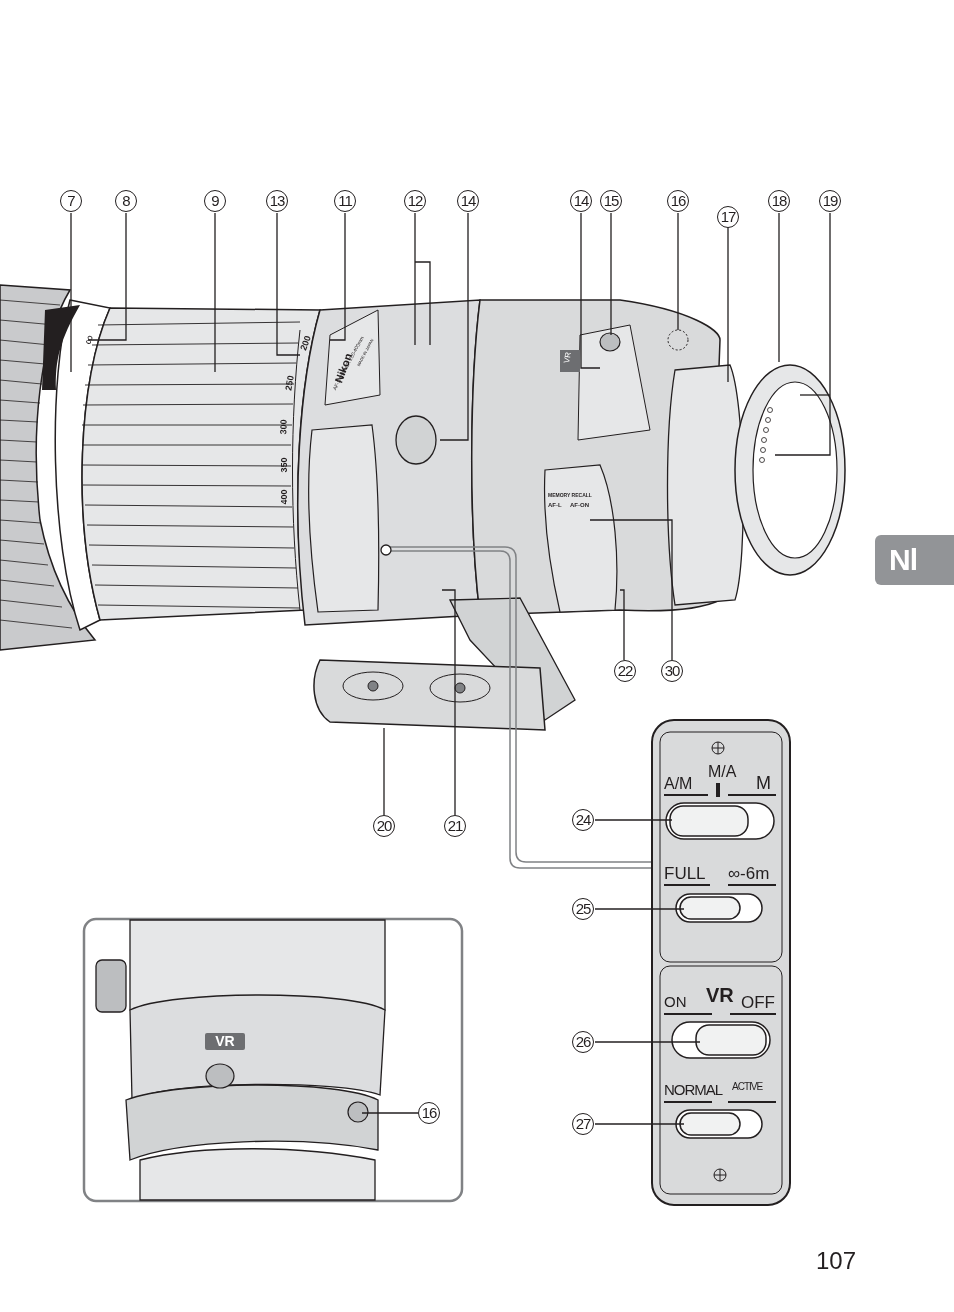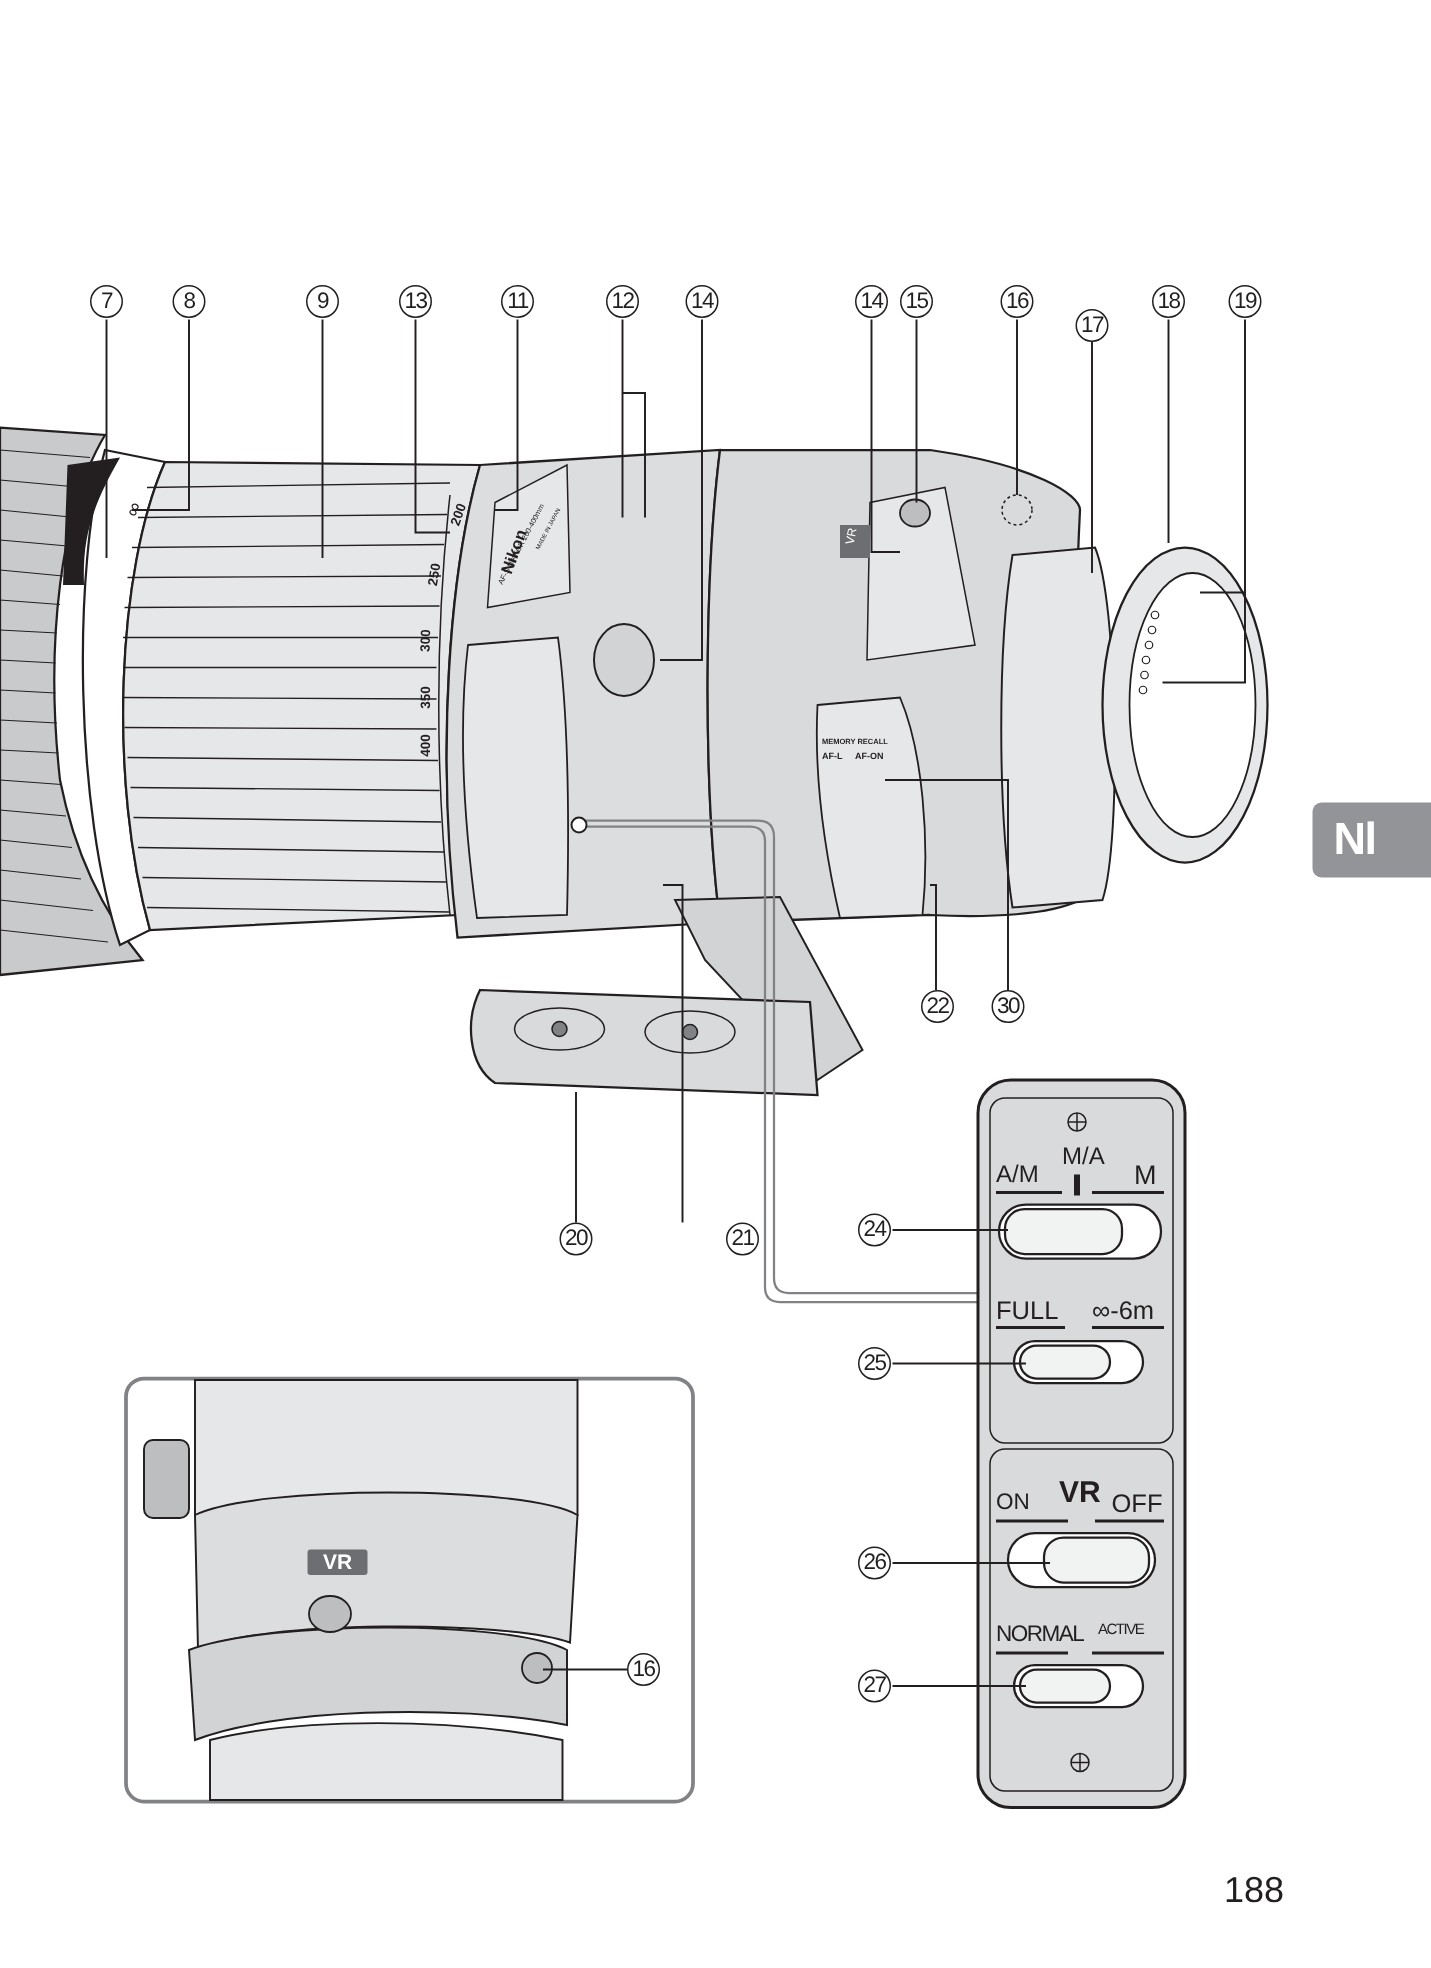--- a/index.html
+++ b/index.html
@@ -198,21 +198,21 @@
 <div class="callout" style="left:404px;top:190px;">12</div>
 <div class="callout" style="left:457px;top:190px;">14</div>
 <div class="callout" style="left:570px;top:190px;">14</div>
 <div class="callout" style="left:600px;top:190px;">15</div>
 <div class="callout" style="left:667px;top:190px;">16</div>
 <div class="callout" style="left:717px;top:190px;margin-top:16px;">17</div>
 <div class="callout" style="left:768px;top:190px;">18</div>
 <div class="callout" style="left:819px;top:190px;">19</div>
 
 <div class="callout" style="left:373px;top:815px;">20</div>
-<div class="callout" style="left:444px;top:815px;margin-left:40px;">21</div>
+<div class="callout" style="left:444px;top:815px;">21</div>
 <div class="callout" style="left:614px;top:660px;">22</div>
 <div class="callout" style="left:661px;top:660px;">30</div>
 
 <div class="callout" style="left:572px;top:809px;">24</div>
 <div class="callout" style="left:572px;top:898px;">25</div>
 <div class="callout" style="left:572px;top:1031px;">26</div>
 <div class="callout" style="left:572px;top:1113px;">27</div>
 
 <div class="callout" style="left:418px;top:1102px;">16</div>
 
@@ -242,13 +242,13 @@
 <div class="sw-label" style="left:732px;top:1081px;font-size:10px;letter-spacing:-1px;">ACTIVE</div>
 
 <div style="position:absolute;left:670px;top:806px;width:78px;height:30px;border-radius:13px;"></div>
 <div style="position:absolute;left:680px;top:897px;width:60px;height:22px;border-radius:11px;"></div>
 <div style="position:absolute;left:696px;top:1025px;width:70px;height:30px;border-radius:13px;"></div>
 <div style="position:absolute;left:680px;top:1113px;width:60px;height:22px;border-radius:11px;"></div>
 
 <div class="badge-vr" style="left:205px;top:1033px;width:40px;height:17px;line-height:17px;">VR</div>
 
 <div class="lang-tab">Nl</div>
-<div class="page-number">188</div>
+<div class="page-number">107</div>
 
 </body></html>

